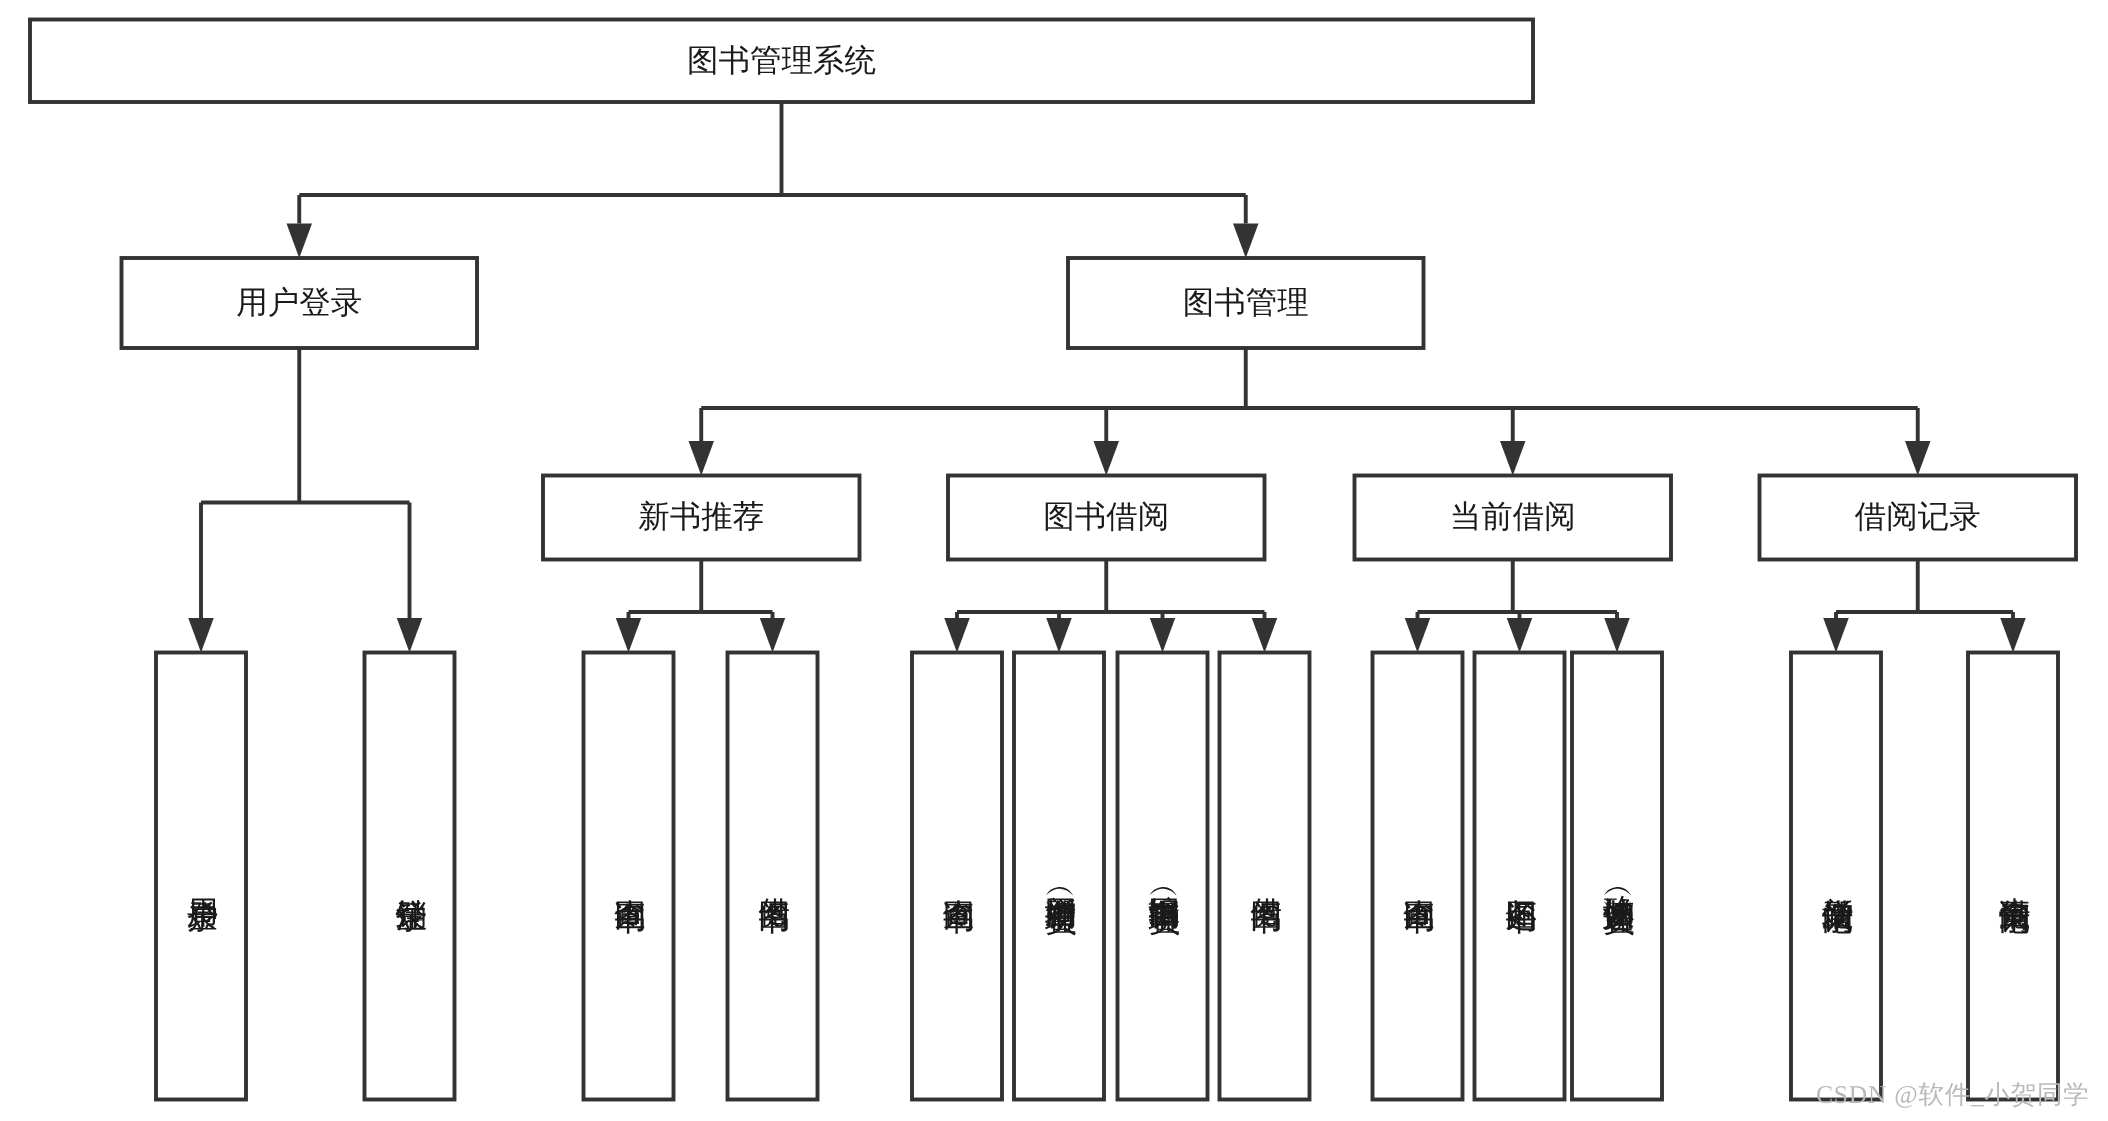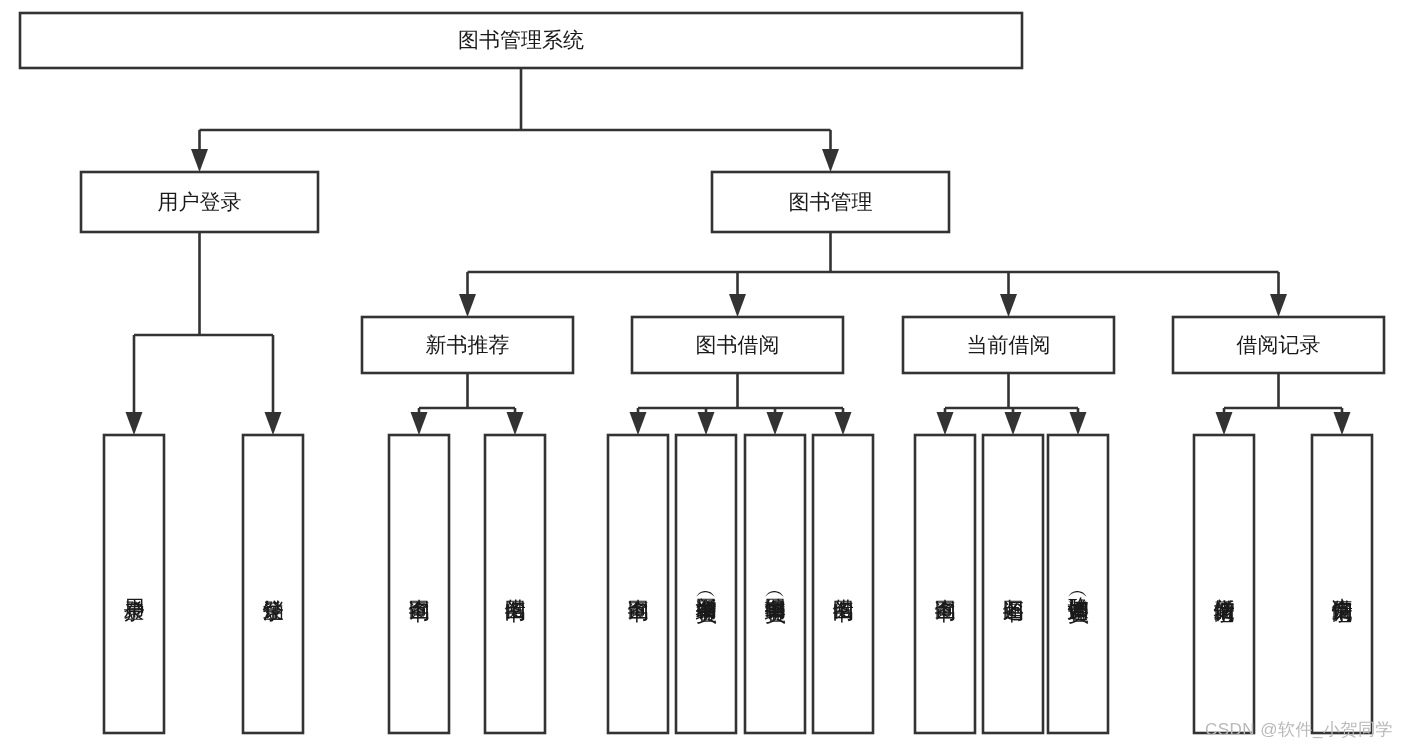--- a/index.html
+++ b/index.html
@@ -64,21 +64,21 @@
     line-height: 1.06;
     letter-spacing: 1px;
     color: #1a1a1a;
     white-space: nowrap;
     text-align: center;
   }
   .watermark {
     position: absolute;
     right: 12px;
     bottom: 6px;
-    font-family: Liberation Sans, sans-serif;
+    font-family: Liberation Serif, serif;
     font-size: 17px;
     color: #b9b9b9;
     letter-spacing: 0.5px;
     user-select: none;
     white-space: nowrap;
   }
 </style>
 </head>
 <body>
 

